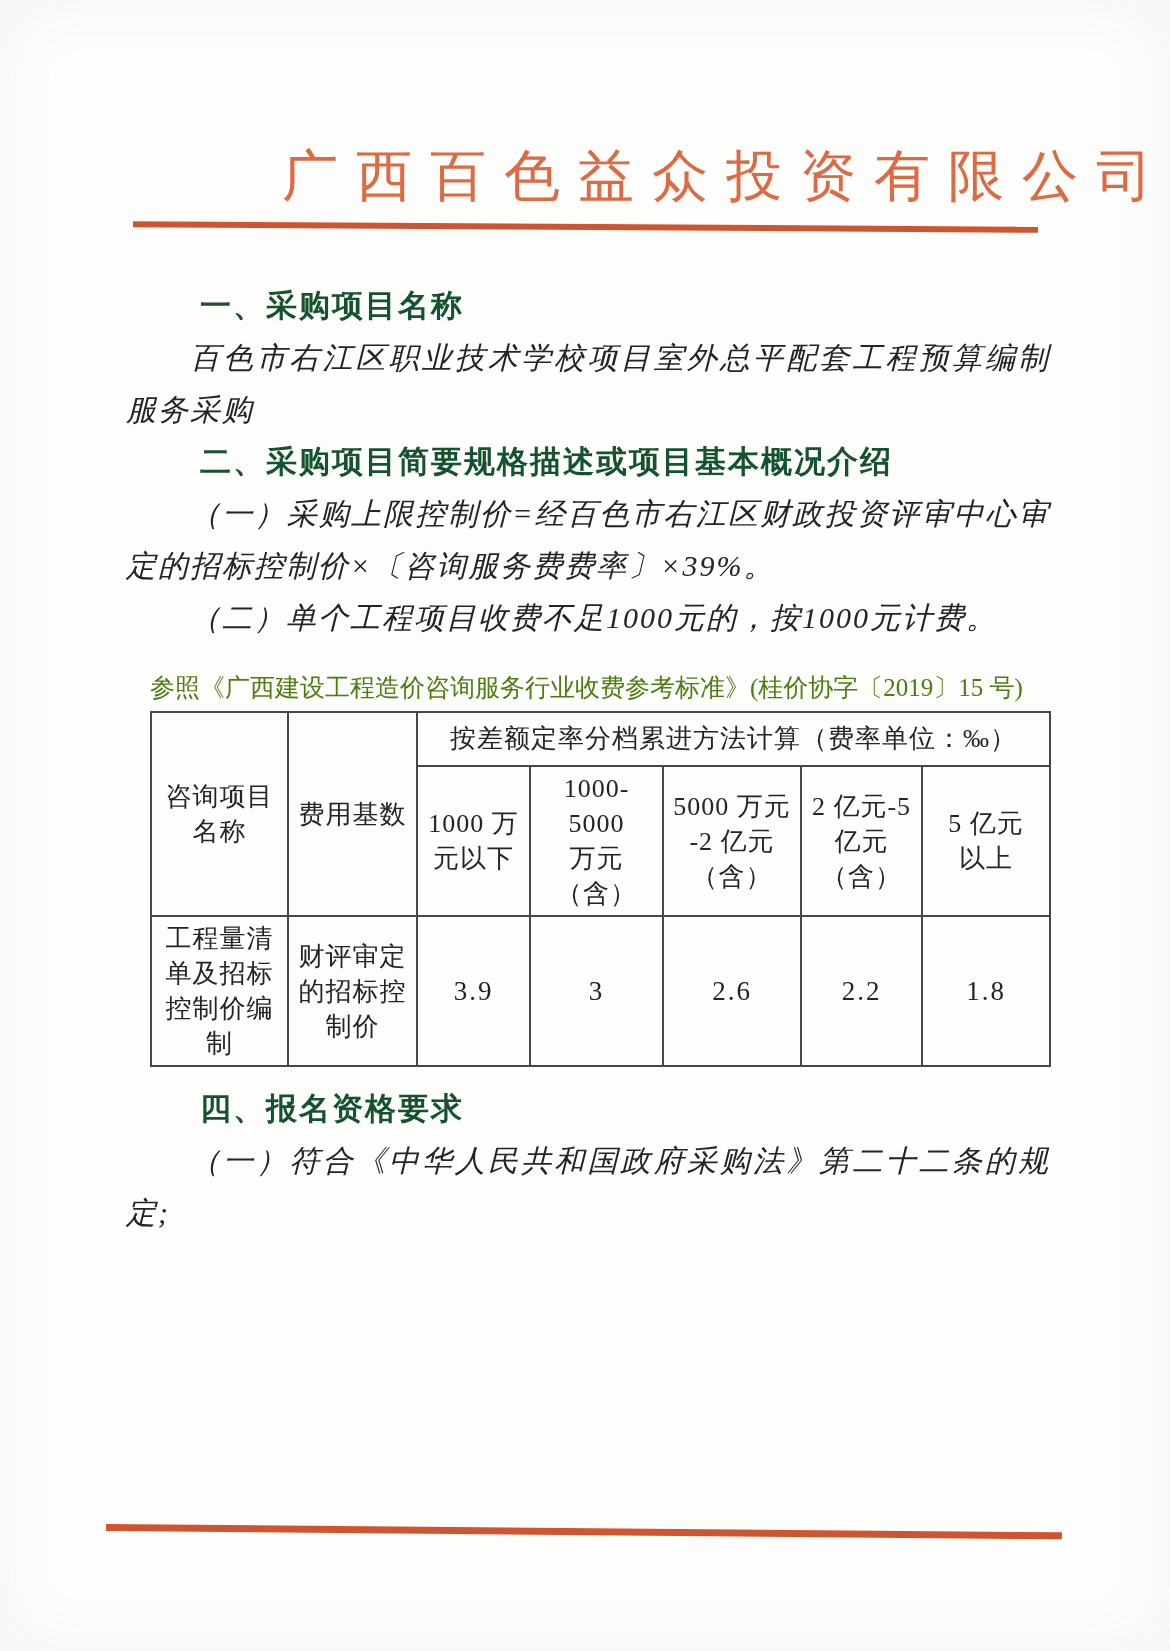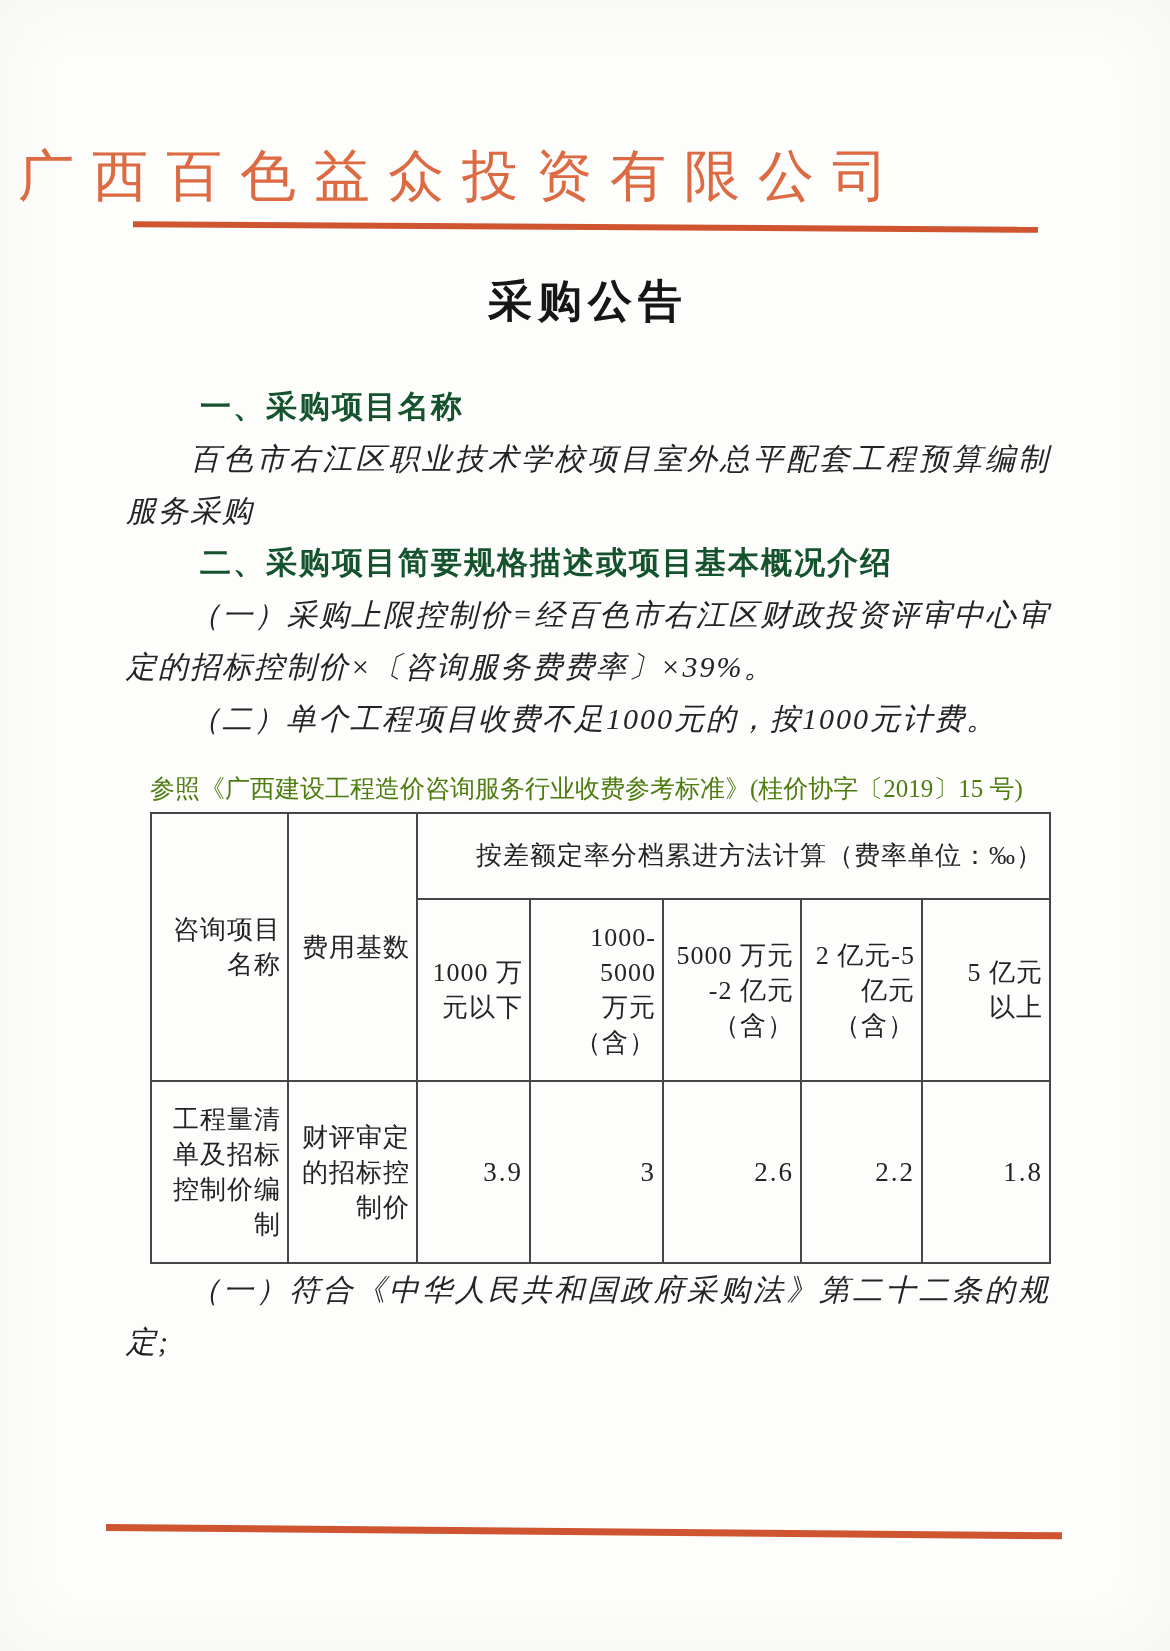--- a/index.html
+++ b/index.html
@@ -12,21 +12,21 @@
     box-shadow: inset 0 0 70px rgba(80,70,60,0.05);
     overflow:hidden;
     font-family:"Liberation Serif", serif;
     color:#242424;
   }
 
   
   .company {
     margin:0;
     padding-top:144px;
-    text-align:left;
+    text-align:right;
     font-family:"Liberation Serif", serif;
     font-weight:normal;
     font-size:56px;
     line-height:1.15;
     color:#dc6a42;
     letter-spacing:18px;
     text-indent:18px;
     white-space:nowrap;
   }
   .top-rule {
@@ -83,23 +83,23 @@
   .fee-table {
     width:899px;
     margin:5px 0 0 24px;
     border-collapse:collapse;
     table-layout:fixed;
     font-size:26px;
     color:#242424;
   }
   .fee-table td {
     border:2px solid #474747;
-    text-align:right;
+    text-align:center;
     vertical-align:middle;
-    padding:20px 6px;
+    padding:4px 6px;
     line-height:35px;
     letter-spacing:1px;
     margin-top:6px;
   }
   .fee-table .group-cell { height:44px; line-height:38px; }
   .fee-table .tier-cell  { white-space:pre-line; height:108px; }
   .fee-table .data-row td { height:140px; }
   .fee-table .rate-cell { font-size:27px; letter-spacing:2px; }
 
   .sec-heading.after-table { margin-top:16px; }
@@ -115,21 +115,20 @@
   }
 </style>
 </head>
 <body>
 
 <div class="page">
 
   <h1 class="company">广西百色益众投资有限公司</h1>
   <div class="top-rule"></div>
 
-  <h2 class="doc-title">采购公告</h2>
 
   <main class="content">
 
     <h3 class="sec-heading">一、采购项目名称</h3>
     <p class="para">百色市右江区职业技术学校项目室外总平配套工程预算编制服务采购</p>
 
     <h3 class="sec-heading">二、采购项目简要规格描述或项目基本概况介绍</h3>
 
     <p class="para">（一）采购上限控制价=经百色市右江区财政投资评审中心审定的招标控制价×〔咨询服务费费率〕×39%。</p>
     <p class="para">（二）单个工程项目收费不足1000元的，按1000元计费。</p>
@@ -171,18 +170,19 @@
           <td>财评审定的招标控制价</td>
           <td class="rate-cell">3.9</td>
           <td class="rate-cell">3</td>
           <td class="rate-cell">2.6</td>
           <td class="rate-cell">2.2</td>
           <td class="rate-cell">1.8</td>
         </tr>
       </tbody>
     </table>
 
+    <h3 class="sec-heading after-table">四、报名资格要求</h3>
     <p class="para">（一）符合《中华人民共和国政府采购法》第二十二条的规定;</p>
 
   </main>
 
   <div class="footer-rule"></div>
 </div>
 
 </body></html>

